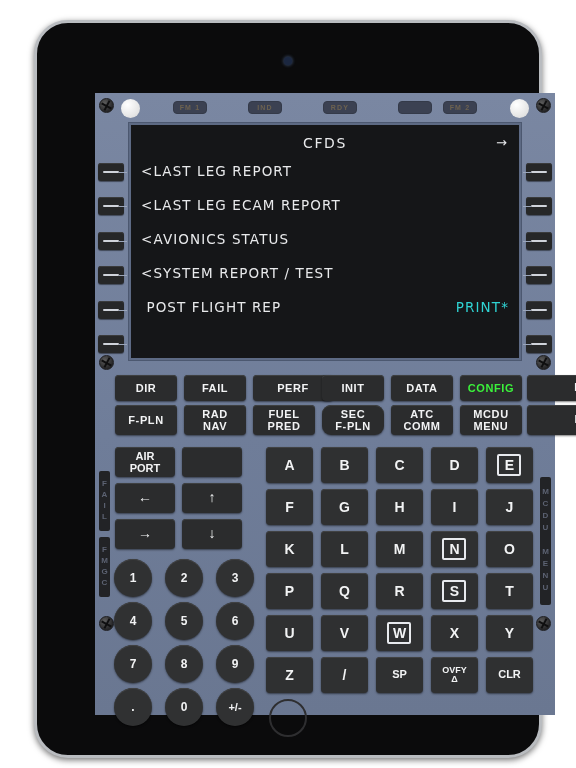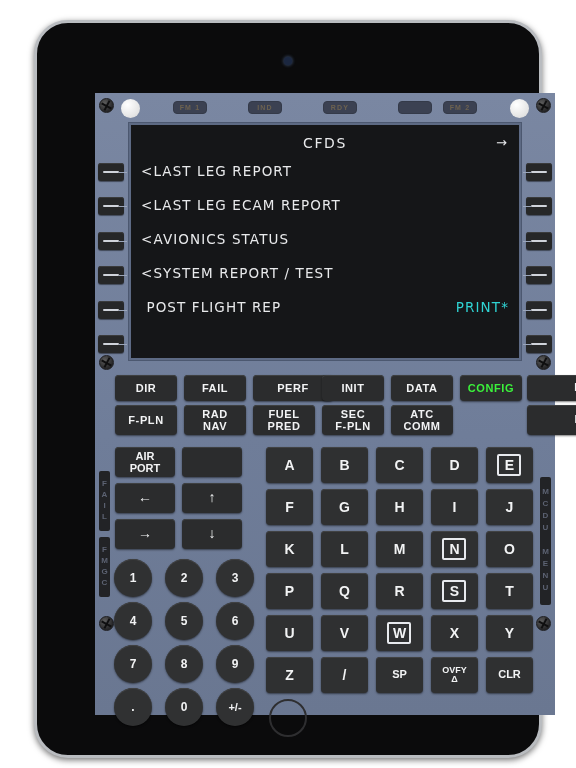--- a/index.html
+++ b/index.html
@@ -193,27 +193,31 @@
         <span>F-PLN</span>
       </div>
       <div class="fk" style="left:69px;top:30px;width:62px;height:30px;">
         <span>RAD</span>
         <span>NAV</span>
       </div>
       <div class="fk" style="left:138px;top:30px;width:62px;height:30px;">
         <span>FUEL</span>
         <span>PRED</span>
       </div>
-      <div class="fk" style="left:207px;top:30px;width:62px;height:30px;">
+      <div class="fk" style="left:207px;top:30px;width:62px;height:30px;border-radius:9px;">
         <span>SEC</span>
         <span>F-PLN</span>
       </div>
       <div class="fk" style="left:276px;top:30px;width:62px;height:30px;">
         <span>ATC</span>
         <span>COMM</span>
+      </div>
+      <div class="fk" style="left:345px;top:30px;width:62px;height:30px;">
+        <span>MCDU</span>
+        <span>MENU</span>
       </div>
       <div class="fk narrow" style="left:412px;top:30px;width:36px;height:30px;padding-left:40px;">DIM</div>
     </div>
 
     <div class="bk" style="left:20px;top:354px;width:60px;height:30px;">
       <span>AIR</span>
       <span>PORT</span>
     </div>
     <div class="bk" style="left:87px;top:354px;width:60px;height:30px;">
       <span></span>

